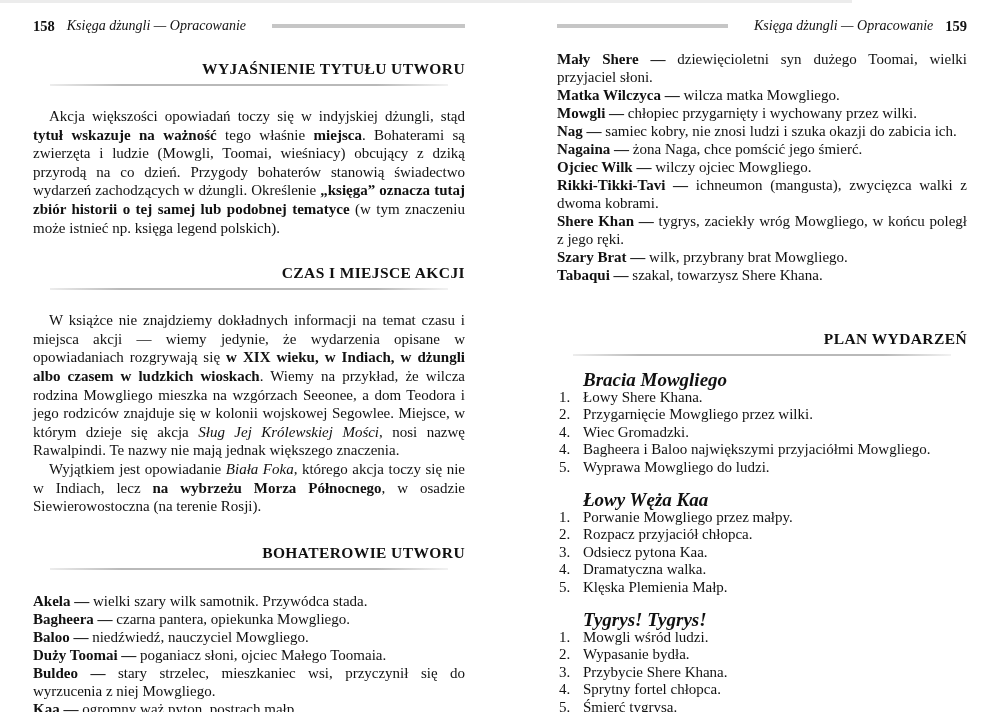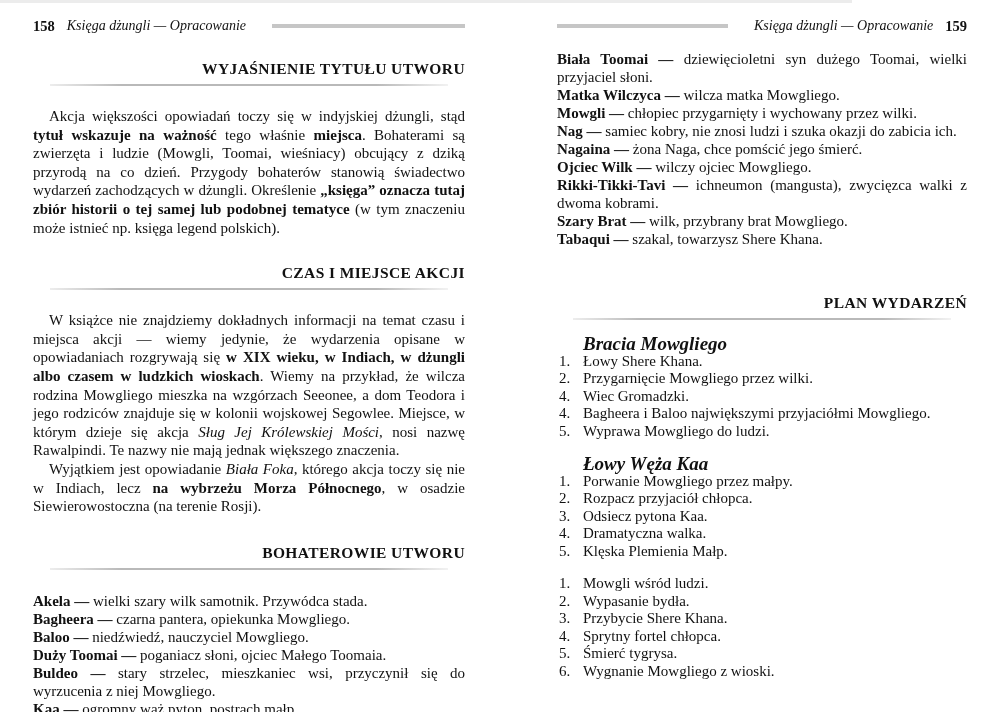--- a/index.html
+++ b/index.html
@@ -91,27 +91,28 @@
   </div>
 
   <div class="page page-right">
     <div class="page-header right">
       <span class="header-bar"></span>
       <span class="running-title">Księga dżungli — Opracowanie</span>
       <span class="page-num">159</span>
     </div>
 
     <div class="char-list" style="margin-top:16px;">
-        <div class="char-entry"><span class="char-name">Biała Toomai —</span> dziewięcioletni syn dużego Toomai, wielki przyjaciel słoni.</div>
+        <div class="char-entry"><span class="char-name">Mały Shere —</span> dziewięcioletni syn dużego Toomai, wielki przyjaciel słoni.</div>
         <div class="char-entry"><span class="char-name">Matka Wilczyca —</span> wilcza matka Mowgliego.</div>
         <div class="char-entry"><span class="char-name">Mowgli —</span> chłopiec przygarnięty i wychowany przez wilki.</div>
         <div class="char-entry"><span class="char-name">Nag —</span> samiec kobry, nie znosi ludzi i szuka okazji do zabicia ich.</div>
         <div class="char-entry"><span class="char-name">Nagaina —</span> żona Naga, chce pomścić jego śmierć.</div>
         <div class="char-entry"><span class="char-name">Ojciec Wilk —</span> wilczy ojciec Mowgliego.</div>
         <div class="char-entry"><span class="char-name">Rikki-Tikki-Tavi —</span> ichneumon (mangusta), zwycięzca walki z dwoma kobrami.</div>
+        <div class="char-entry"><span class="char-name">Shere Khan —</span> tygrys, zaciekły wróg Mowgliego, w końcu poległ z jego ręki.</div>
         <div class="char-entry"><span class="char-name">Szary Brat —</span> wilk, przybrany brat Mowgliego.</div>
         <div class="char-entry"><span class="char-name">Tabaqui —</span> szakal, towarzysz Shere Khana.</div>
       </div>
 
     <div class="section-heading" style="margin-top:46px;">
       <span class="ht">PLAN WYDARZEŃ</span>
       <div class="heading-rule"></div>
     </div>
     <div style="margin-top:14px;">
         <div class="plan-chapter">
@@ -154,20 +155,21 @@
           <div class="plan-item">
             <span class="plan-num">4.</span>
             <span class="plan-text">Dramatyczna walka.</span>
           </div>
           <div class="plan-item">
             <span class="plan-num">5.</span>
             <span class="plan-text">Klęska Plemienia Małp.</span>
           </div>
         </div>
         <div class="plan-chapter">
+          <div class="chapter-title">Tygrys! Tygrys!</div>
           <div class="plan-item">
             <span class="plan-num">1.</span>
             <span class="plan-text">Mowgli wśród ludzi.</span>
           </div>
           <div class="plan-item">
             <span class="plan-num">2.</span>
             <span class="plan-text">Wypasanie bydła.</span>
           </div>
           <div class="plan-item">
             <span class="plan-num">3.</span>

